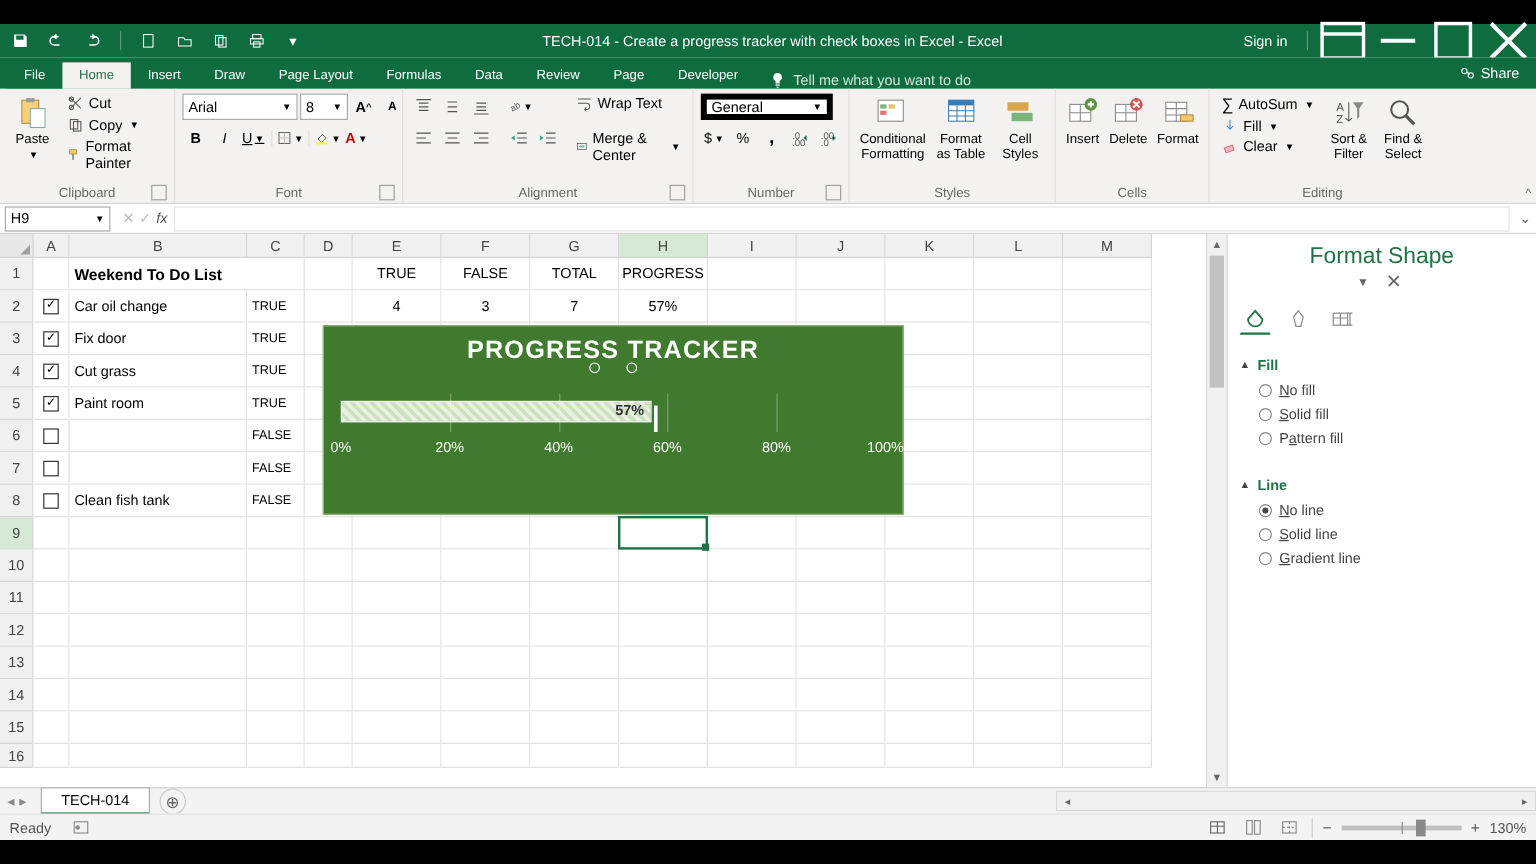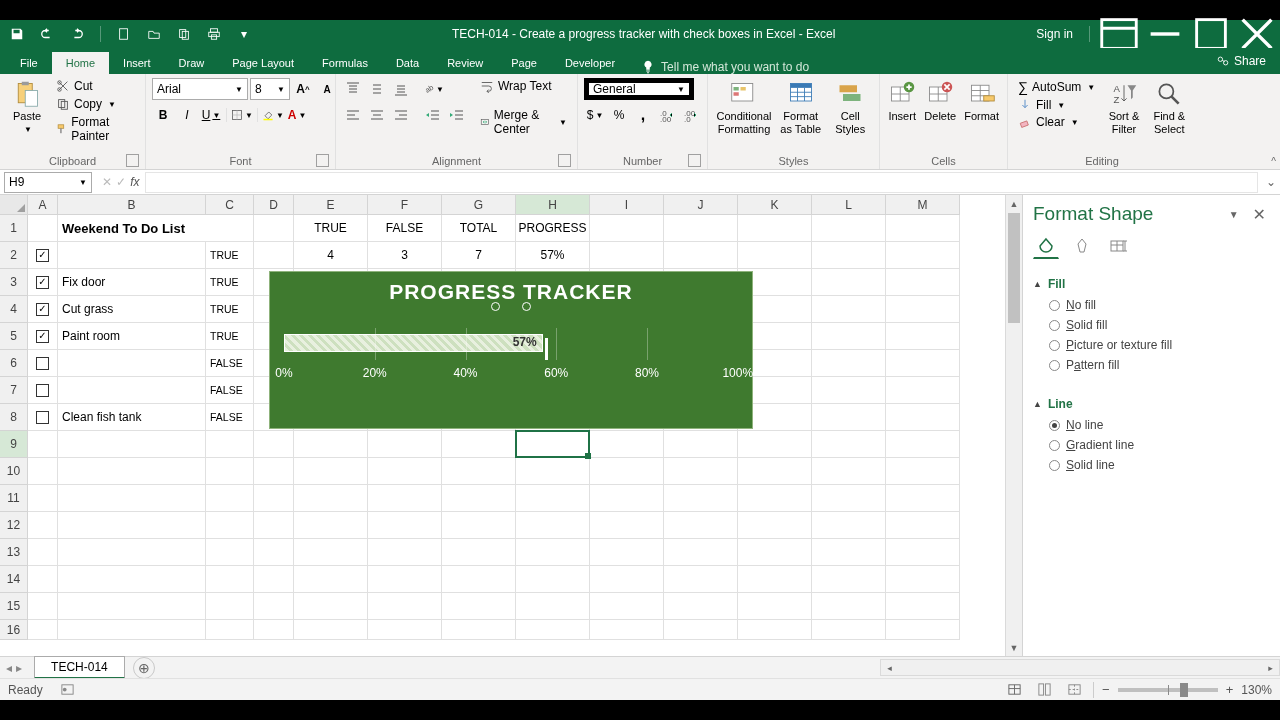--- a/index.html
+++ b/index.html
@@ -95,21 +95,21 @@
   .chart .gridl { position:absolute; width:1px; background:rgba(255,255,255,0.3); top:0; bottom:0; }
   .tracker-cursor { position:absolute; width:3px; background:#fff; top:4px; height:22px; }
 
   
   .badge { position:absolute; width:112px; height:112px; border-radius:50%; background:#5a9643; display:flex; align-items:center; justify-content:center; }
   .badge .ring { width:96px; height:96px; border-radius:50%; border:5px dotted #3f7a2f; display:flex; align-items:center; justify-content:center; }
   .badge .core { width:76px; height:76px; border-radius:50%; background:#cc6b1a; border:3px solid #fff; color:#fff; font-weight:bold; font-size:17px; display:flex; align-items:center; justify-content:center; letter-spacing:1px; }
 
   
   .pane { width:258px; border-left:1px solid #d4d4d4; background:#fff; display:flex; flex-direction:column; }
-  .pane-head { display:flex; align-items:center; justify-content:space-between; padding:8px 10px 2px; }
+  .pane-head { display:flex; align-items:center; justify-content:space-between; padding:8px 10px 2px;flex-direction:column; }
   .pane-title { color:#217346; font-size:19px; font-weight:400; }
   .pane-row-icons { display:flex; gap:10px; padding:6px 10px 8px; }
   .pane-row-icons .pi { width:26px; height:26px; display:flex; align-items:center; justify-content:center; border:1px solid transparent; }
   .pane-row-icons .pi svg { width:20px; height:20px; }
   .pane-section { padding:4px 10px; }
   .sec-head { display:flex; align-items:center; gap:4px; color:#217346; font-weight:600; font-size:12px; padding:6px 0 4px; }
   .sec-head .tri { font-size:9px; color:#444; margin-right:2px; }
   .radio { display:flex; align-items:center; gap:6px; padding:3px 0 3px 16px; font-size:12px; color:#444; }
   .radio .r { width:11px; height:11px; border:1px solid #888; border-radius:50%; display:inline-block; position:relative; }
   .radio.sel .r::after { content:""; position:absolute; left:2px; top:2px; width:5px; height:5px; background:#444; border-radius:50%; }
@@ -806,20 +806,21 @@
           <div class="cell center" style="left: 340px; top: 0px; width: 74px; height: 27px;">FALSE</div>
           <div class="cell center" style="left: 414px; top: 0px; width: 74px; height: 27px;">TOTAL</div>
           <div class="cell center" style="left: 488px; top: 0px; width: 74px; height: 27px;">PROGRESS</div>
           <div class="cell center" style="left: 266px; top: 27px; width: 74px; height: 27px;">4</div>
           <div class="cell center" style="left: 340px; top: 27px; width: 74px; height: 27px;">3</div>
           <div class="cell center" style="left: 414px; top: 27px; width: 74px; height: 27px;">7</div>
           <div class="cell center" style="left: 488px; top: 27px; width: 74px; height: 27px;">57%</div>
           <div class="cell" style="left: 0px; top: 27px; width: 30px; height: 27px; justify-content: center;">
             <div class="checkbox checked"></div>
           </div>
+          <div class="cell" style="left: 30px; top: 27px; width: 148px; height: 27px;">Car oil change</div>
           <div class="cell small" style="left: 178px; top: 27px; width: 48px; height: 27px;">TRUE</div>
           <div class="cell" style="left: 0px; top: 54px; width: 30px; height: 27px; justify-content: center;">
             <div class="checkbox checked"></div>
           </div>
           <div class="cell" style="left: 30px; top: 54px; width: 148px; height: 27px;">Fix door</div>
           <div class="cell small" style="left: 178px; top: 54px; width: 48px; height: 27px;">TRUE</div>
           <div class="cell" style="left: 0px; top: 81px; width: 30px; height: 27px; justify-content: center;">
             <div class="checkbox checked"></div>
           </div>
           <div class="cell" style="left: 30px; top: 81px; width: 148px; height: 27px;">Cut grass</div>
@@ -914,43 +915,39 @@
         <div class="radio">
             <span class="r"></span>
             <span><span class="u">N</span>o fill</span>
           </div>
         <div class="radio">
             <span class="r"></span>
             <span><span class="u">S</span>olid fill</span>
           </div>
         <div class="radio">
             <span class="r"></span>
-            <span><span class="u">P</span>icture or texture fill</span>
-          </div>
-        <div class="radio">
-            <span class="r"></span>
             <span>P<span class="u">a</span>ttern fill</span>
           </div>
       </div>
       <div class="pane-section" style="margin-top:8px;">
         <div class="sec-head">
             <span class="tri">▲</span>
             <span>Line</span>
           </div>
         <div class="radio sel">
             <span class="r"></span>
             <span><span class="u">N</span>o line</span>
           </div>
         <div class="radio">
             <span class="r"></span>
-            <span><span class="u">G</span>radient line</span>
+            <span><span class="u">S</span>olid line</span>
           </div>
         <div class="radio">
             <span class="r"></span>
-            <span><span class="u">S</span>olid line</span>
+            <span><span class="u">G</span>radient line</span>
           </div>
       </div>
     </div>
   </div>
 
   <div class="sheettabs">
     <div class="nav">
       <span>◂</span>
       <span>▸</span>
     </div>

